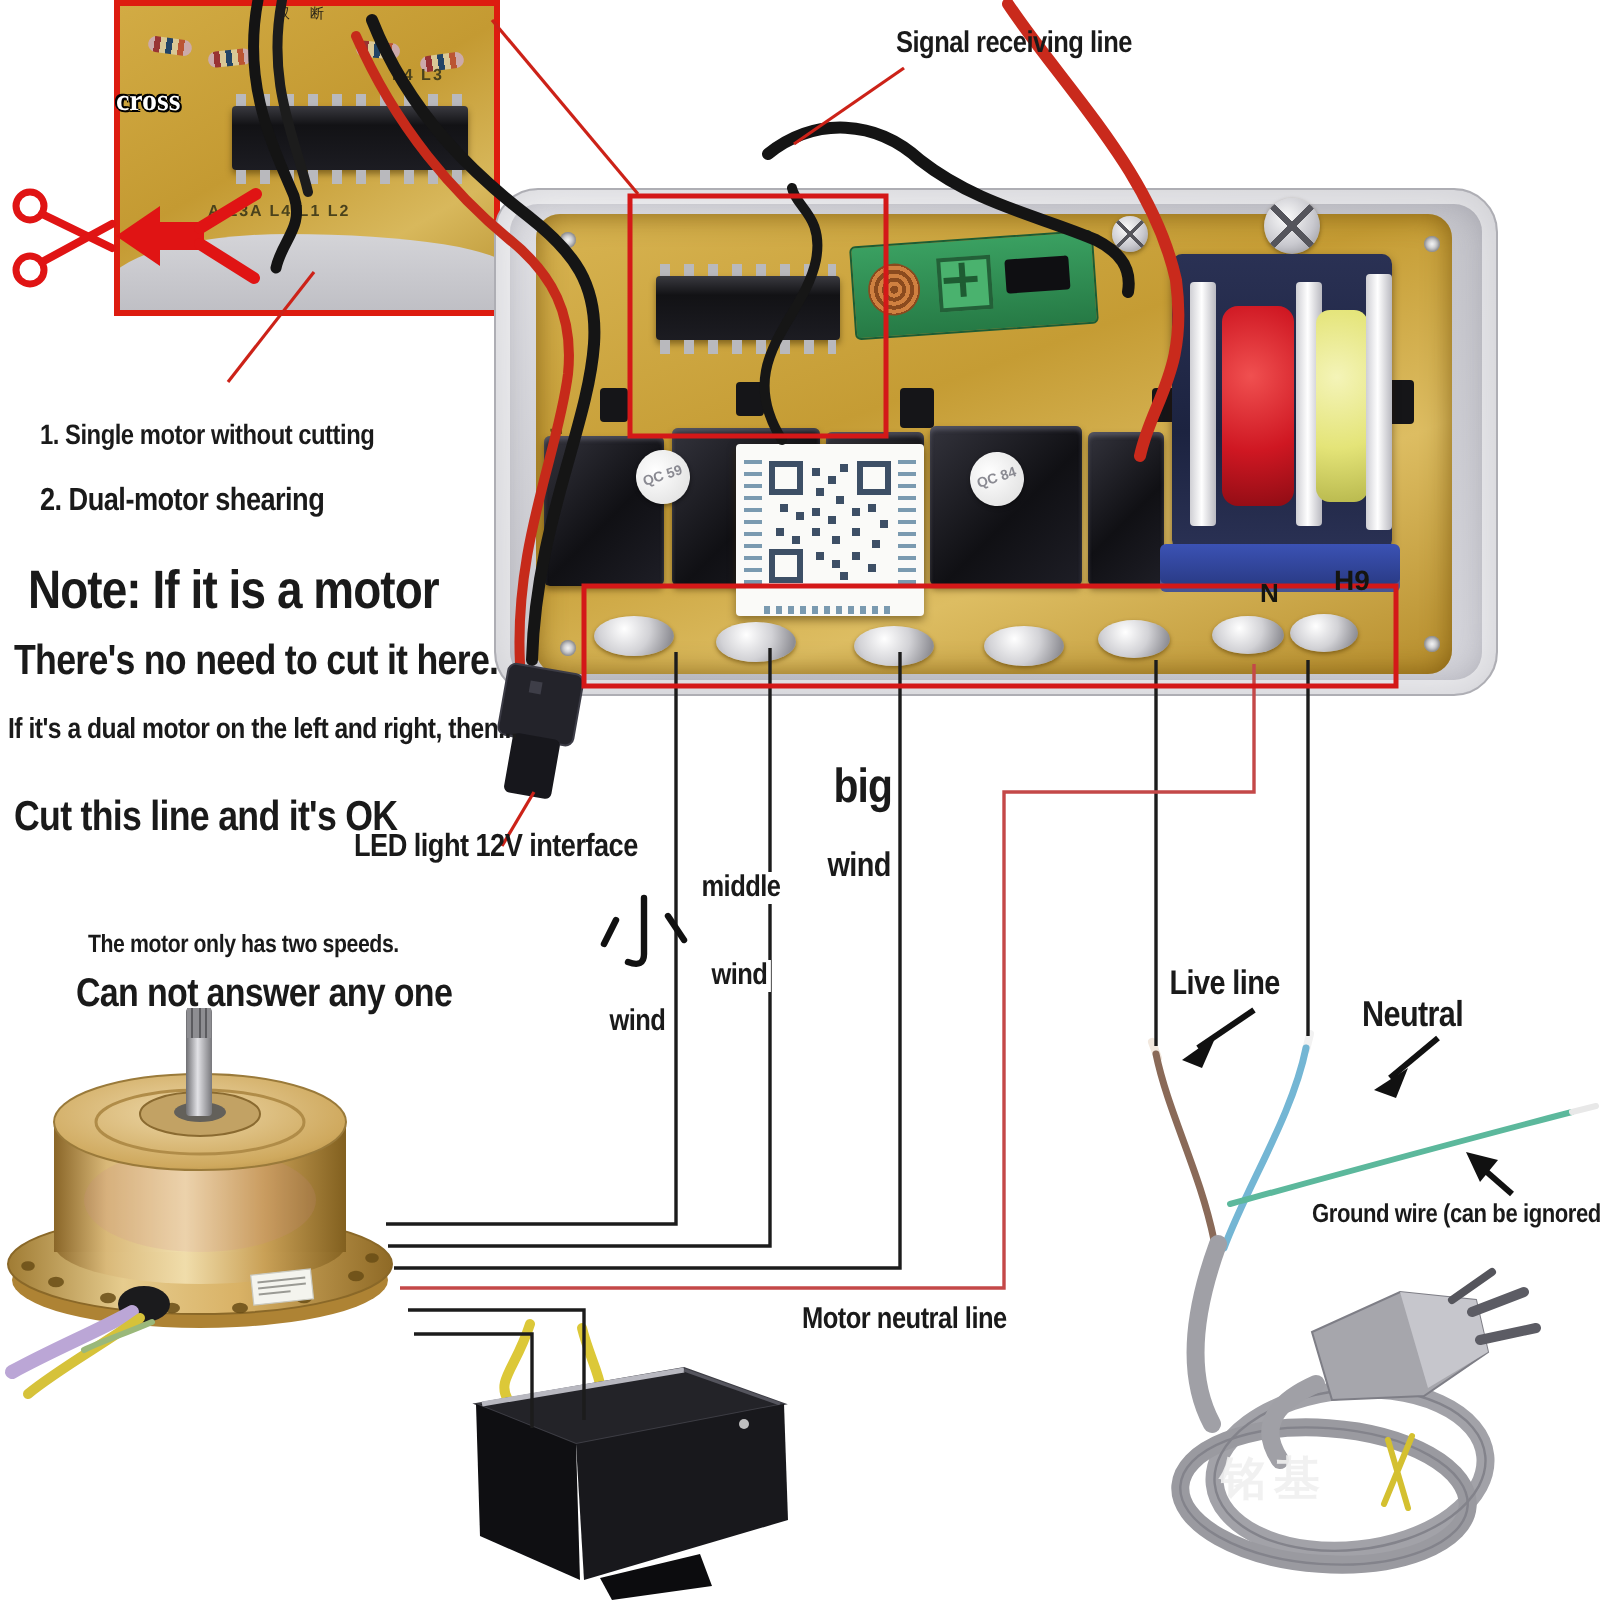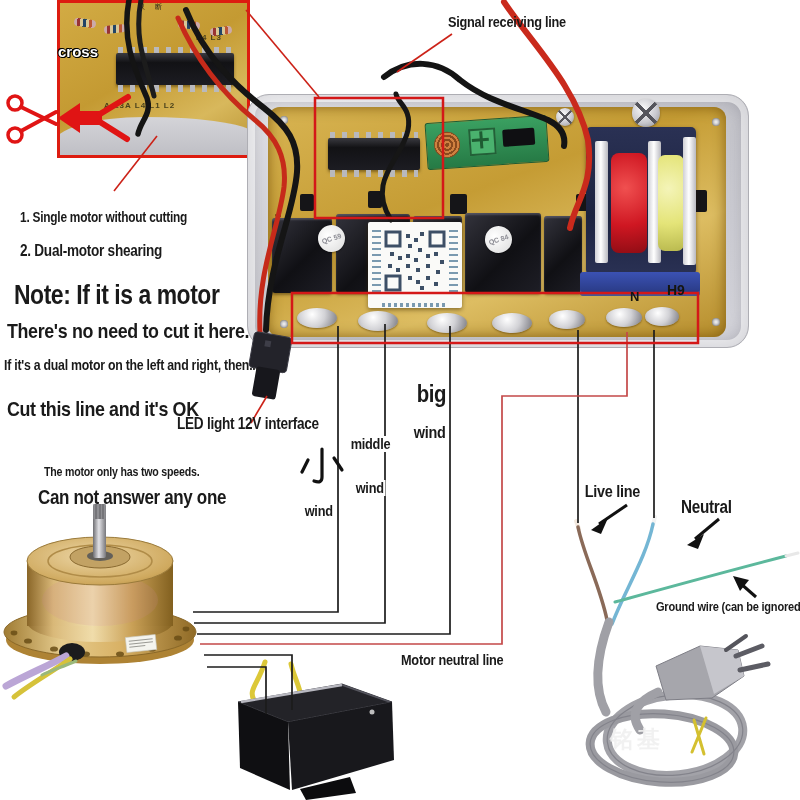--- a/index.html
+++ b/index.html
@@ -85,21 +85,21 @@
     <div class="abs res" style="left:44px;top:22px;transform:rotate(-6deg);"></div>
     <div class="abs res" style="left:118px;top:18px;transform:rotate(5deg);"></div>
     <div class="abs res" style="left:150px;top:24px;transform:rotate(-8deg);"></div>
     <div class="abs tiny" style="left:136px;top:30px;">L4 L3</div>
     <div class="abs legs" style="left:58px;top:44px;width:114px;"></div>
     <div class="abs ic" style="left:56px;top:50px;width:118px;height:32px;"></div>
     <div class="abs legs" style="left:58px;top:82px;width:114px;"></div>
     <div class="abs tiny" style="left:44px;top:98px;">A L3A L4  L1 L2</div>
     <div id="inset-strip" class="abs"></div>
   </div>
-  <div id="cross-label" class="abs lbl" style="left:58px;top:43px;">cross</div>
+  <div id="cross-label" class="abs lbl" style="left:58px;top:43px;font-family:Liberation Serif, serif;">cross</div>
 
   <div id="shell" class="abs"></div>
   <div id="pcb" class="abs"></div>
   <div class="abs screw" style="left:280px;top:116px;"></div>
   <div class="abs screw" style="left:712px;top:118px;"></div>
   <div class="abs screw" style="left:280px;top:320px;"></div>
   <div class="abs screw" style="left:712px;top:318px;"></div>
   <div id="model-txt" class="abs" style="left:273px;top:150px;height:140px;">HH-YYJ3A2-U01</div>
 
   <div class="abs legs" style="left:330px;top:132px;width:88px;z-index:8;"></div>

